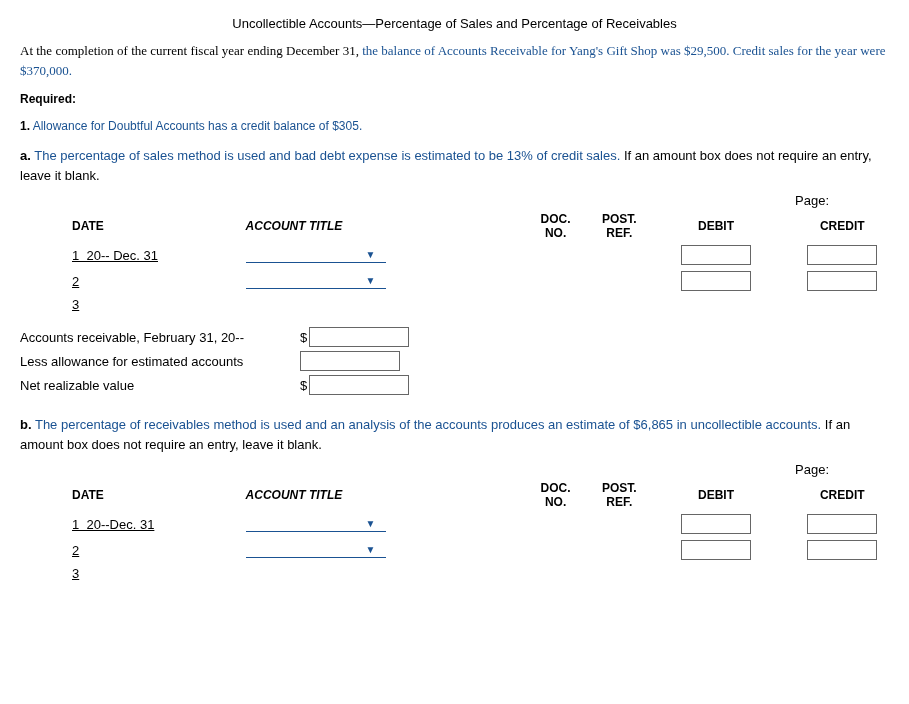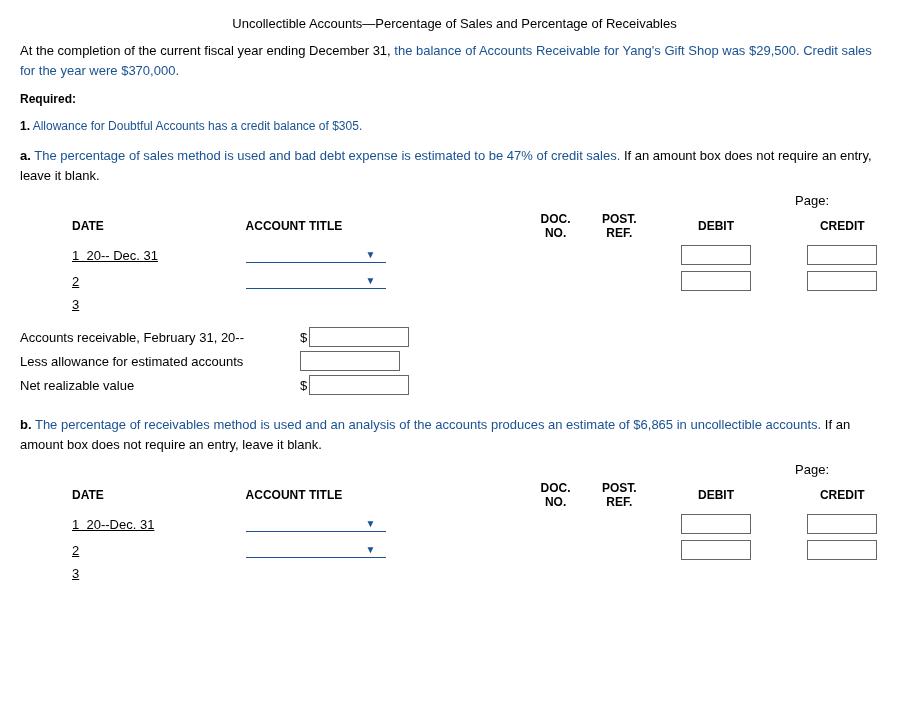--- a/index.html
+++ b/index.html
@@ -13,20 +13,21 @@
     }
     .page-title {
       font-size: 13px;
       margin-bottom: 10px;
       text-align: center;
     }
     .intro-text {
       font-size: 13px;
       margin-bottom: 10px;
       line-height: 1.5;
+      font-family: Liberation Serif, serif;
     }
     .bold { font-weight: bold; }
     .blue { color: #1a5292; }
     .required-section {
       margin-bottom: 10px;
     }
     .section-text {
       font-size: 12px;
       line-height: 1.6;
       margin-bottom: 8px;
@@ -55,21 +56,21 @@
       padding: 2px 4px;
       border: none;
     }
     .journal-table th.left-align {
       text-align: left;
     }
     .journal-header-row th {
       border-bottom: none;
     }
     .col-date { width: 110px; }
-    .col-title { width: 180px; }
+    .col-title { width: 180px; font-style: italic; }
     .col-doc { width: 35px; }
     .col-post { width: 35px; }
     .col-debit { width: 80px; }
     .col-credit { width: 80px; }
     .col-num { width: 20px; }
 
     .journal-row td {
       padding: 3px 4px;
       vertical-align: middle;
       font-size: 13px;
@@ -146,21 +147,21 @@
 </p>
 
 <div class="required-section">
   <p class="section-text"><span class="bold">Required:</span></p>
   <p class="section-text">
     <span class="bold">1.</span>  <span class="blue">Allowance for Doubtful Accounts has a credit balance of $305.</span>
   </p>
 </div>
 
 <p class="assumption-text">
-  <span class="bold">a.</span>  <span class="blue">The percentage of sales method is used and bad debt expense is estimated to be 47% of credit sales.</span> If an amount box does not require an entry, leave it blank.
+  <span class="bold">a.</span>  <span class="blue">The percentage of sales method is used and bad debt expense is estimated to be 13% of credit sales.</span> If an amount box does not require an entry, leave it blank.
 </p>
 
 <div class="page-label">Page:</div>
 
 <table class="journal-table">
   <thead>
     <tr class="journal-header-row">
       <th class="col-date left-align">DATE</th>
       <th class="col-title left-align">ACCOUNT TITLE</th>
       <th class="col-doc">DOC.<br>NO.</th>

